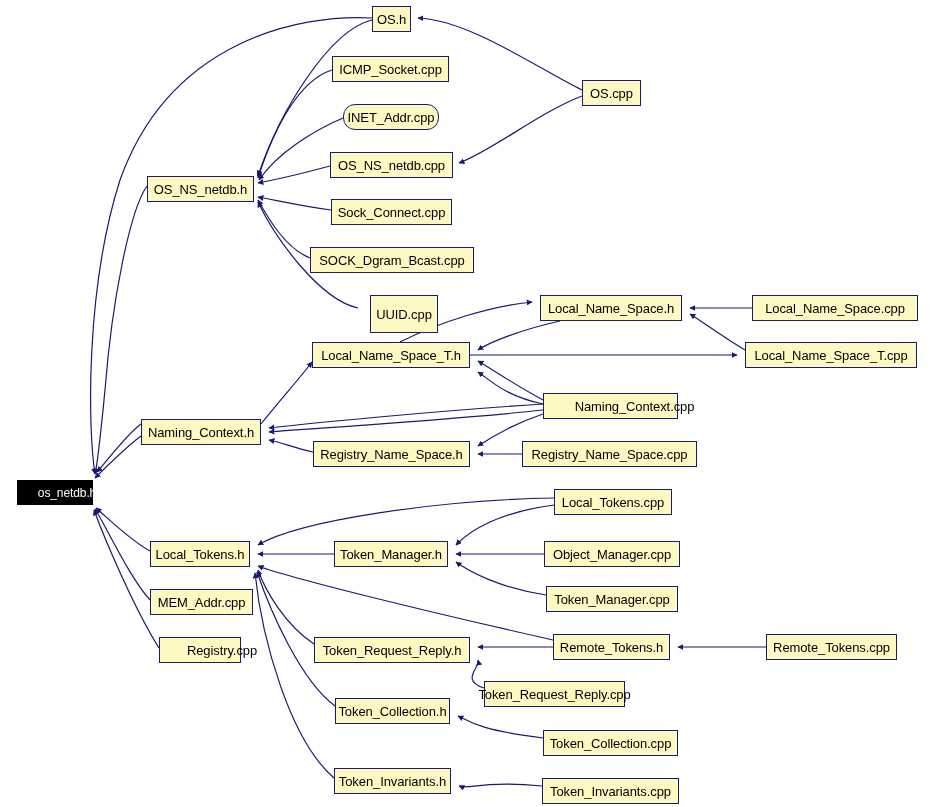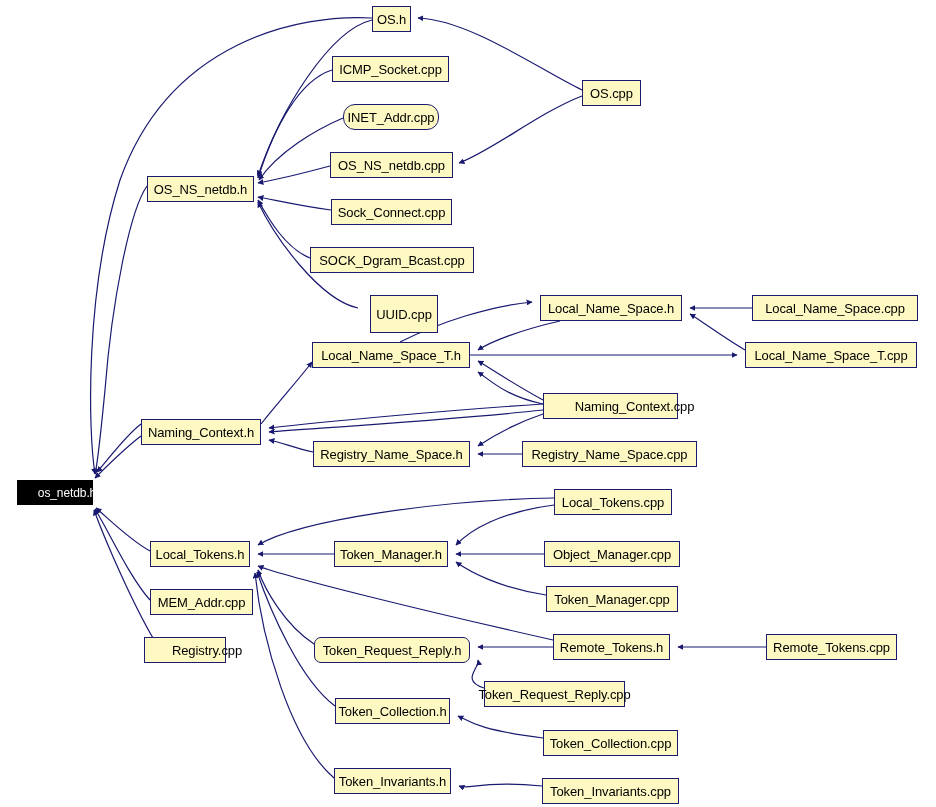--- a/index.html
+++ b/index.html
@@ -122,22 +122,22 @@
       <div class="node" style="left: 141px; top: 419px; width: 120px; height: 26px;">Naming_Context.h</div>
       <div class="node" style="left: 543px; top: 393px; width: 135px; height: 26px; padding-left: 48px;">Naming_Context.cpp</div>
       <div class="node" style="left: 313px; top: 441px; width: 157px; height: 26px;">Registry_Name_Space.h</div>
       <div class="node" style="left: 522px; top: 441px; width: 175px; height: 26px;">Registry_Name_Space.cpp</div>
       <div class="node" style="left: 150px; top: 541px; width: 100px; height: 26px;">Local_Tokens.h</div>
       <div class="node" style="left: 554px; top: 489px; width: 118px; height: 26px;">Local_Tokens.cpp</div>
       <div class="node" style="left: 334px; top: 541px; width: 114px; height: 26px;">Token_Manager.h</div>
       <div class="node" style="left: 544px; top: 541px; width: 136px; height: 26px;">Object_Manager.cpp</div>
       <div class="node" style="left: 546px; top: 586px; width: 132px; height: 26px;">Token_Manager.cpp</div>
       <div class="node" style="left: 150px; top: 589px; width: 103px; height: 26px;">MEM_Addr.cpp</div>
-      <div class="node" style="left: 144px; top: 637px; width: 82px; height: 26px; padding-left: 44px;">Registry.cpp</div>
-      <div class="node" style="left: 314px; top: 637px; width: 156px; height: 26px; border-radius: 7px;">Token_Request_Reply.h</div>
+      <div class="node" style="left: 159px; top: 637px; width: 82px; height: 26px; padding-left: 44px;">Registry.cpp</div>
+      <div class="node" style="left: 314px; top: 637px; width: 156px; height: 26px;">Token_Request_Reply.h</div>
       <div class="node" style="left: 553px; top: 634px; width: 117px; height: 26px;">Remote_Tokens.h</div>
       <div class="node" style="left: 766px; top: 634px; width: 131px; height: 26px;">Remote_Tokens.cpp</div>
       <div class="node" style="left: 484px; top: 681px; width: 141px; height: 26px;">Token_Request_Reply.cpp</div>
       <div class="node" style="left: 335px; top: 698px; width: 115px; height: 26px;">Token_Collection.h</div>
       <div class="node" style="left: 543px; top: 730px; width: 135px; height: 26px;">Token_Collection.cpp</div>
       <div class="node" style="left: 334px; top: 768px; width: 117px; height: 26px;">Token_Invariants.h</div>
       <div class="node" style="left: 542px; top: 778px; width: 137px; height: 26px;">Token_Invariants.cpp</div>
     </div>
 
 </div>

